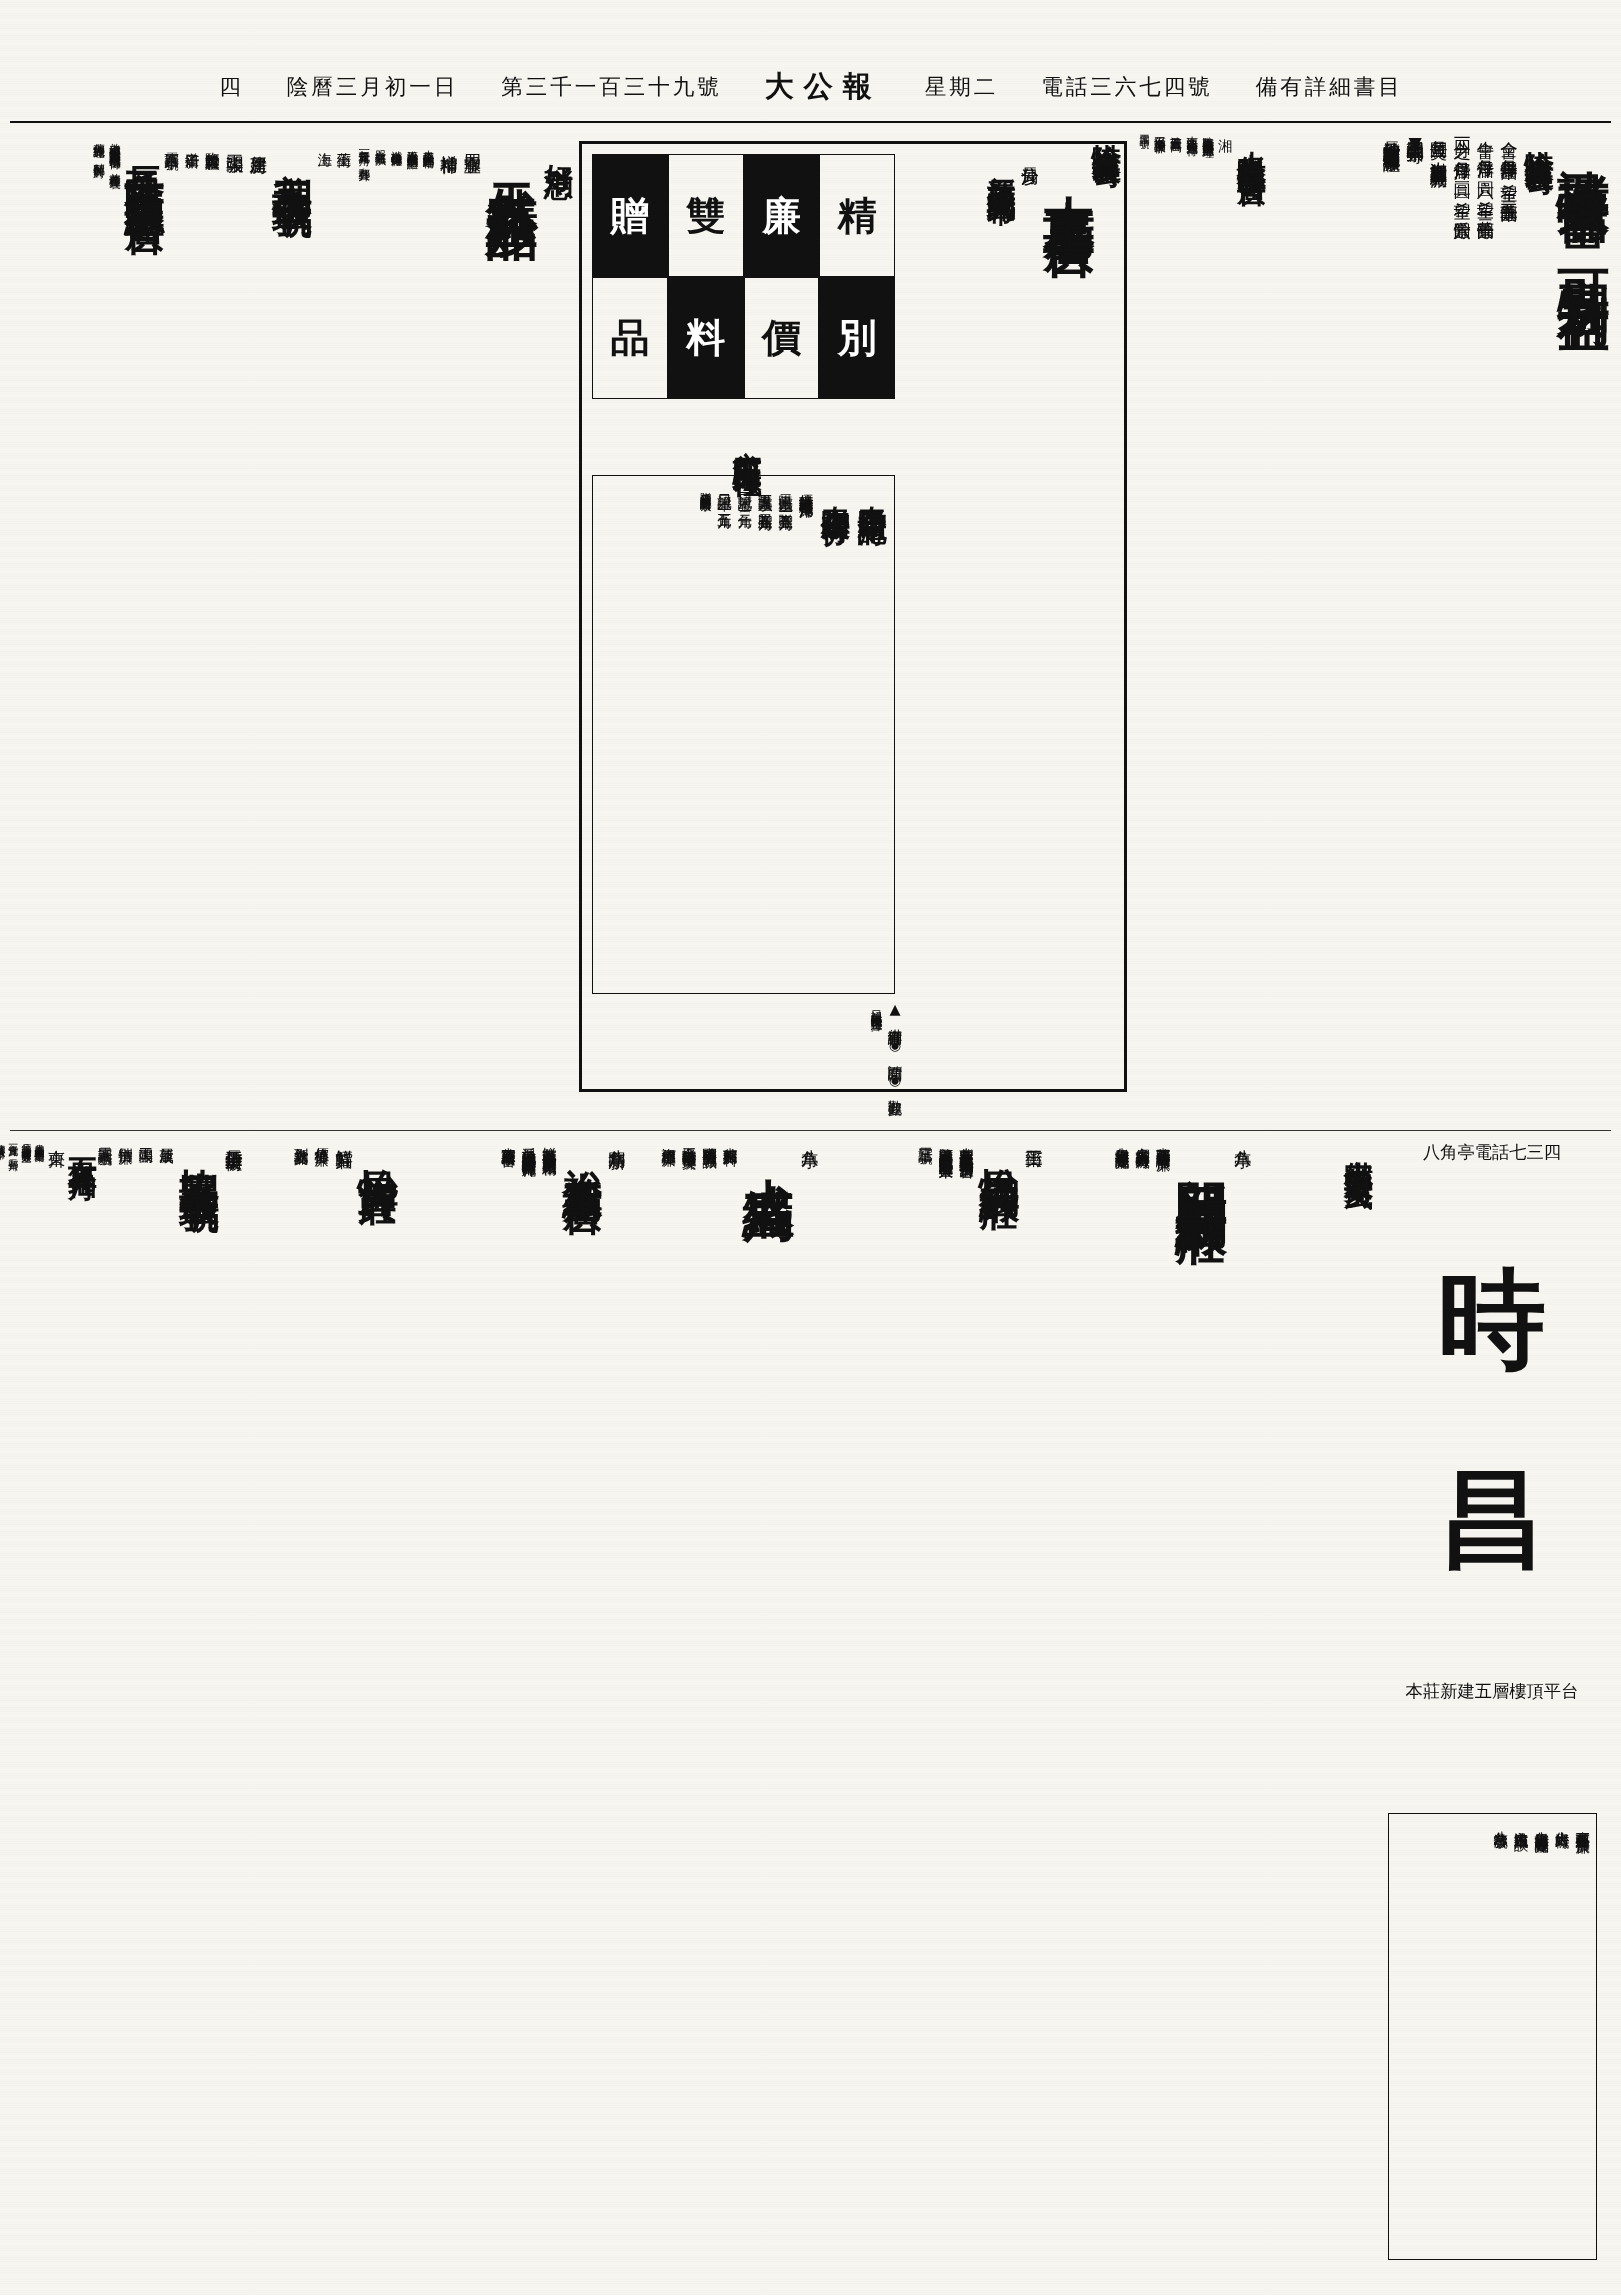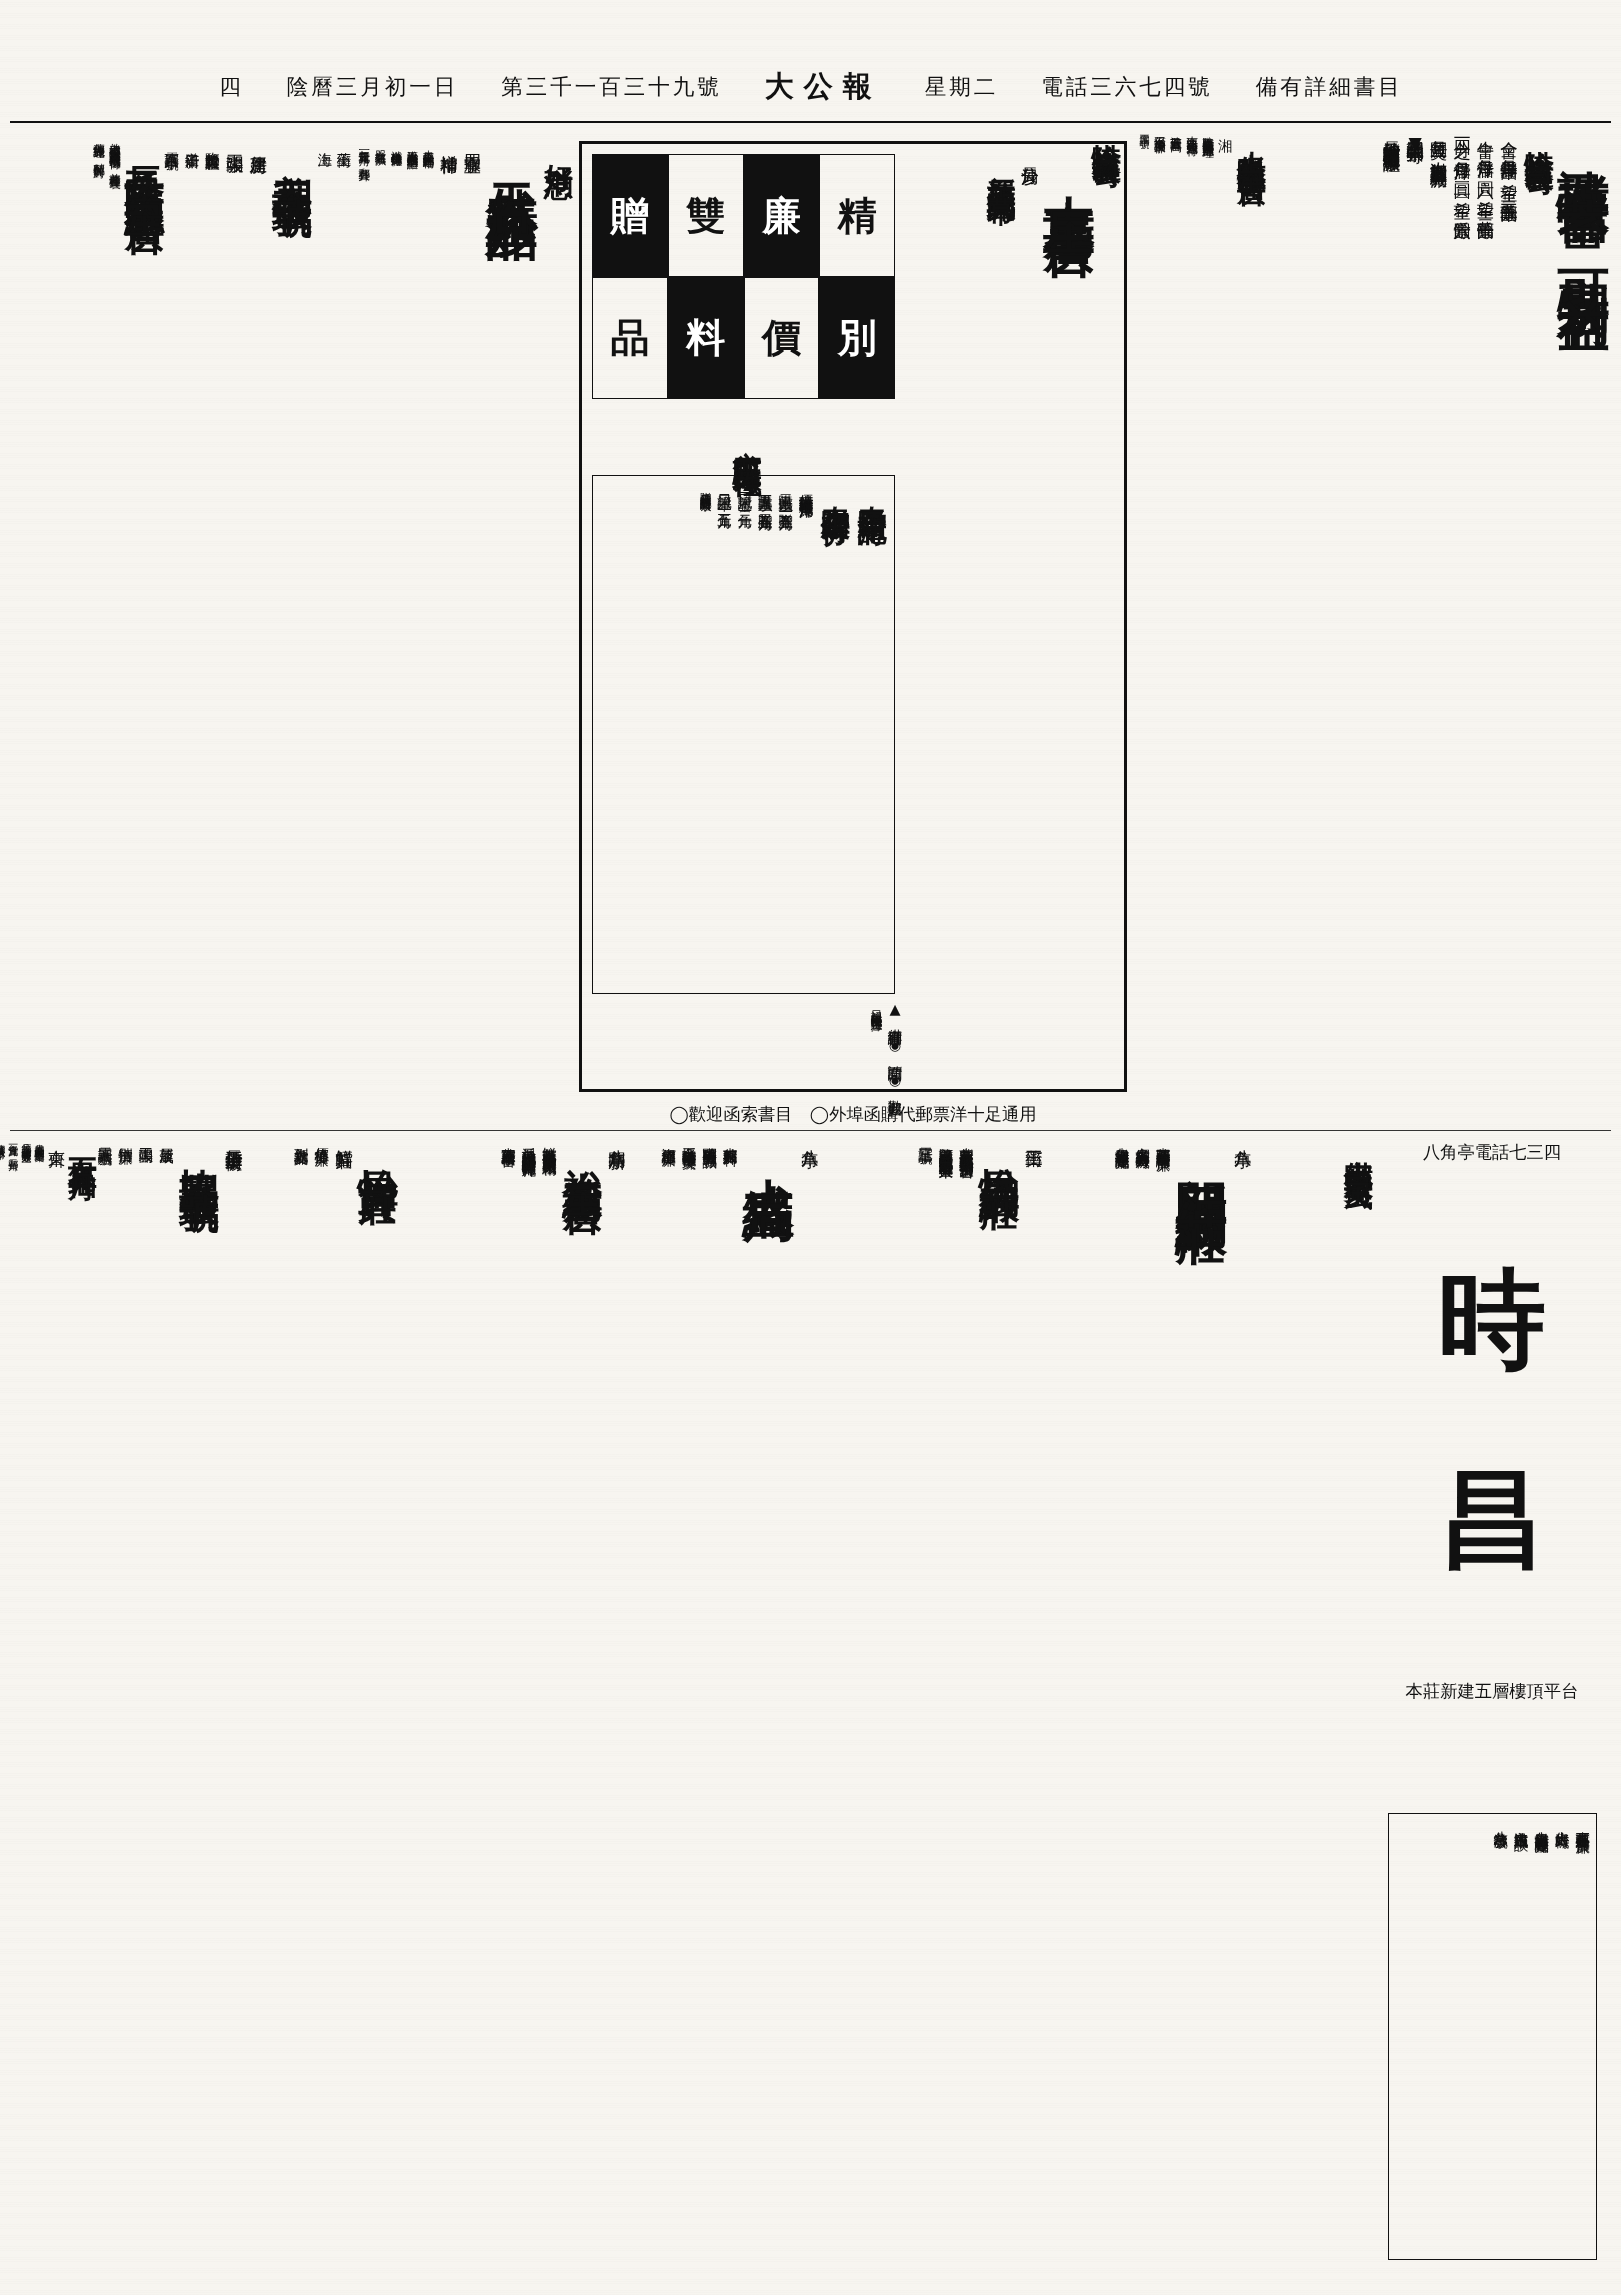--- a/index.html
+++ b/index.html
@@ -155,23 +155,20 @@
           </div>
 
           <div style="margin-top:7.2px;display:flex;flex-direction:row-reverse;height:108px;">
             <div class="ln t20" style="margin-left:5.8px;">▲備有詳細書目　◉請寫面閱　◉歡迎參觀</div>
             <div class="ln t16" style="margin-left:5.8px;">日記分紀念學生便用三種任憑選擇</div>
           </div>
         </div>
       </div>
     </div>
 
-    <div class="ad" style="right:484px;top:972px;width:548px;height:29px;display:flex;align-items:center;justify-content:center;">
-      <span class="t24">◯歡迎函索書目　◯外埠函購代郵票洋十足通用</span>
-    </div>
 
     <div class="ad" style="right:1038px;top:14.4px;width:216px;height:951px;">
       <div class="col">
         <div class="ln title-md" style="margin-left:4.3px;">好消息</div>
         <div class="ln title-xl" style="margin-left:5.8px;">天然精血妙品</div>
         <div class="ln t24" style="margin-left:5.8px;">四季宜服</div>
         <div class="ln t24" style="margin-left:5.8px;">增補精神</div>
         <div class="ln t16" style="margin-left:4.3px;">本品採集天然純粹之精華</div>
         <div class="ln t16" style="margin-left:4.3px;">專治男女老幼血虧體弱諸症</div>
         <div class="ln t16" style="margin-left:4.3px;">補血生精強身健體</div>

